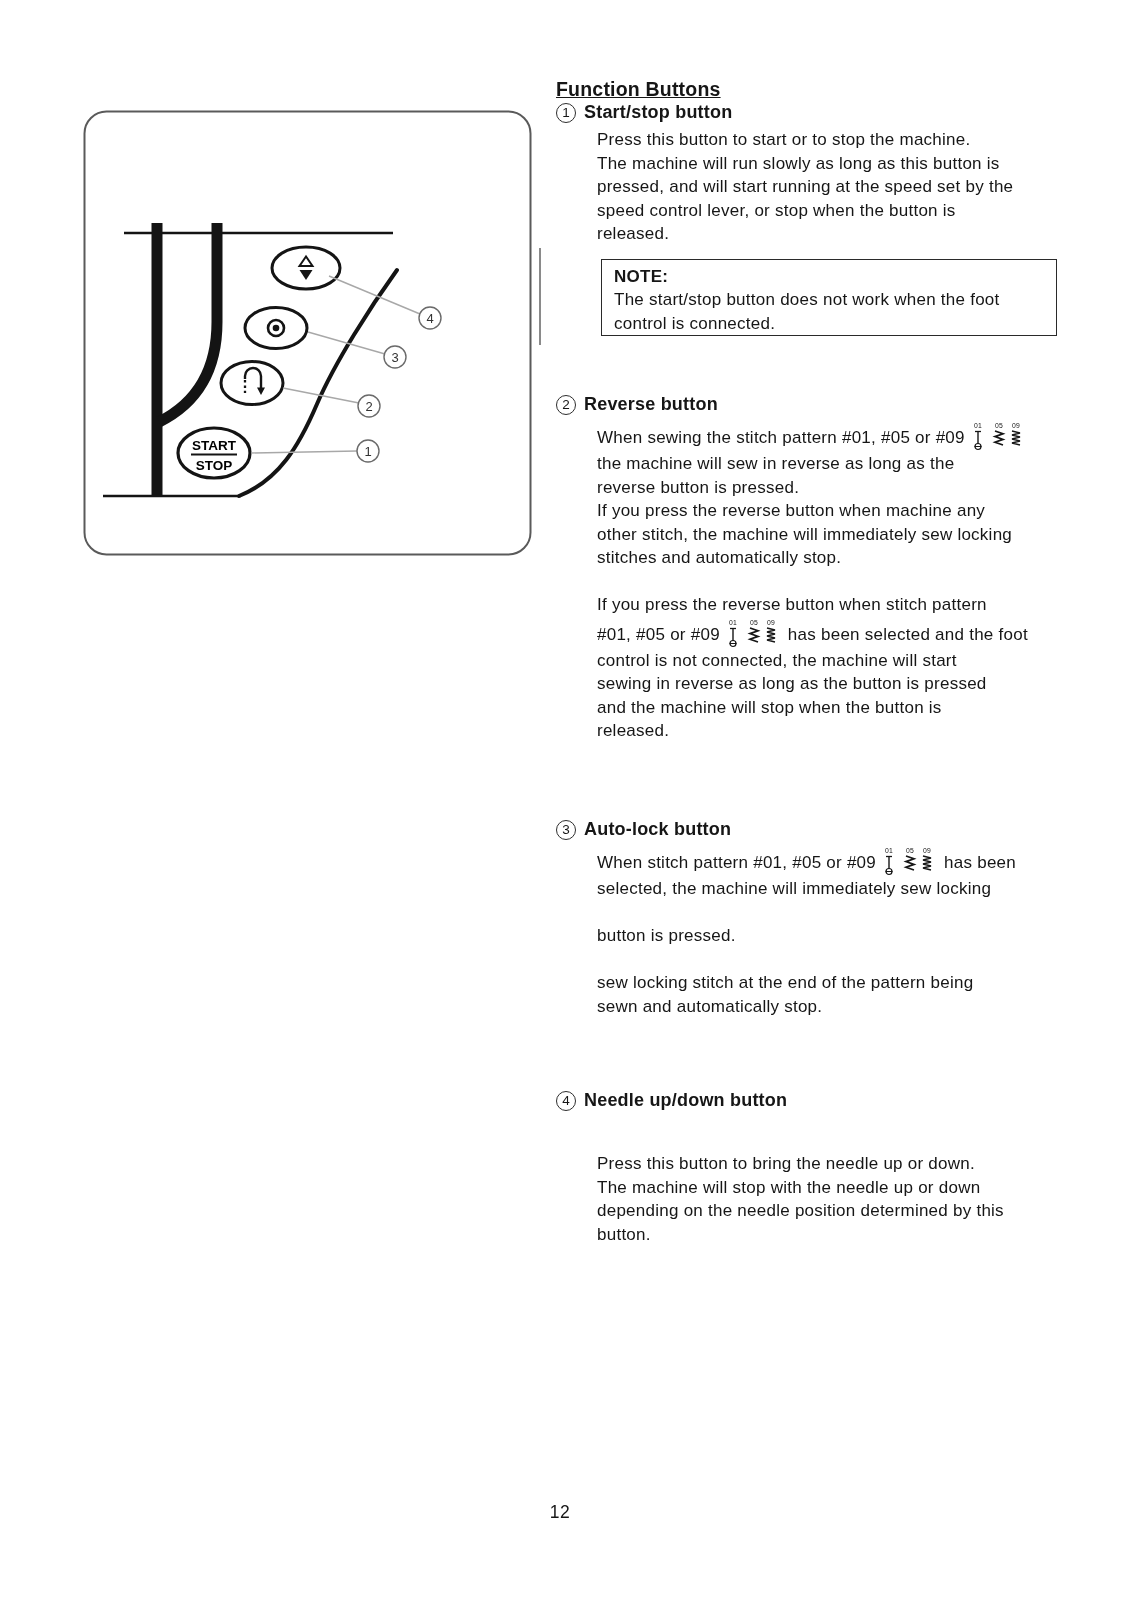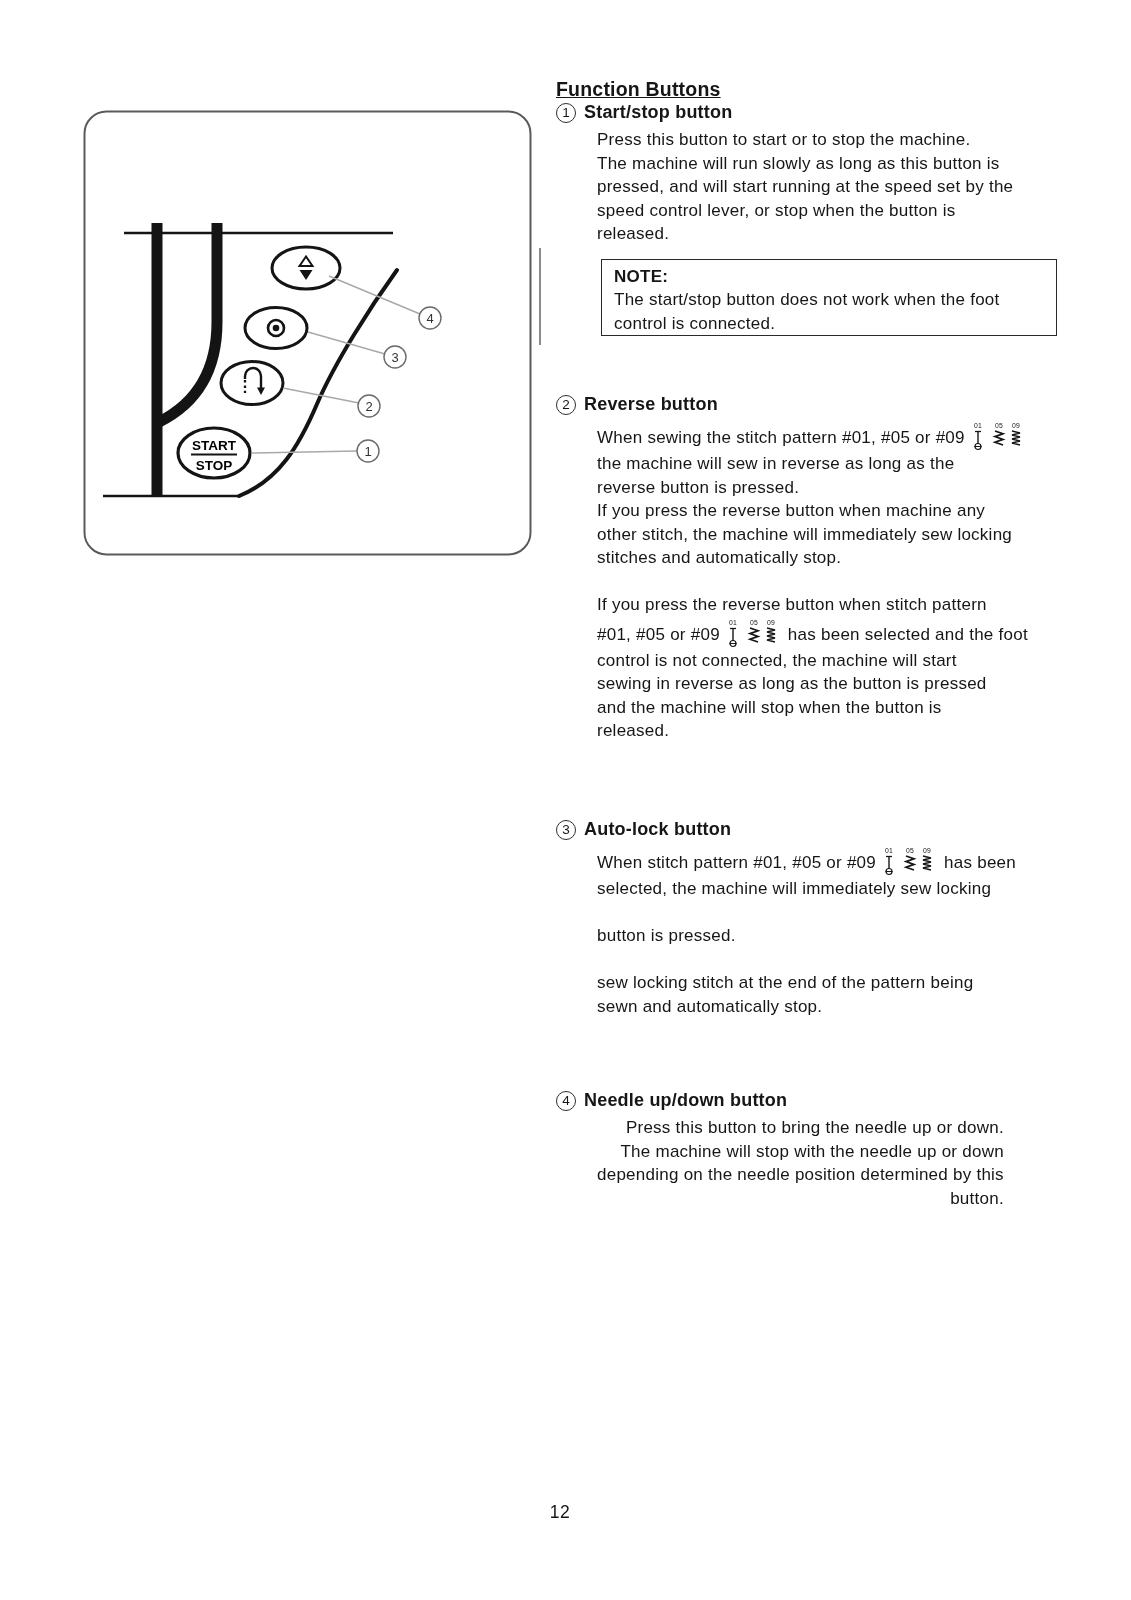--- a/index.html
+++ b/index.html
@@ -201,20 +201,20 @@
   <span class="ln">button is pressed.</span><br>
   <br>
   <span class="ln">sew locking stitch at the end of the pattern being</span><br>
   <span class="ln">sewn and automatically stop.</span>
 </div>
 
 <div class="abs shead" style="top:1090px;">
   <span class="cnum">4</span>
   <span>Needle up/down button</span>
 </div>
-<div class="abs para" style="top:1116px;text-align:right;">
+<div class="abs para" style="top:1152px;">
   <span class="ln">Press this button to bring the needle up or down.</span><br>
   <span class="ln">The machine will stop with the needle up or down</span><br>
   <span class="ln">depending on the needle position determined by this</span><br>
   <span class="ln">button.</span>
 </div>
 
 <div class="abs pagenum">12</div>
 
 </body></html>

